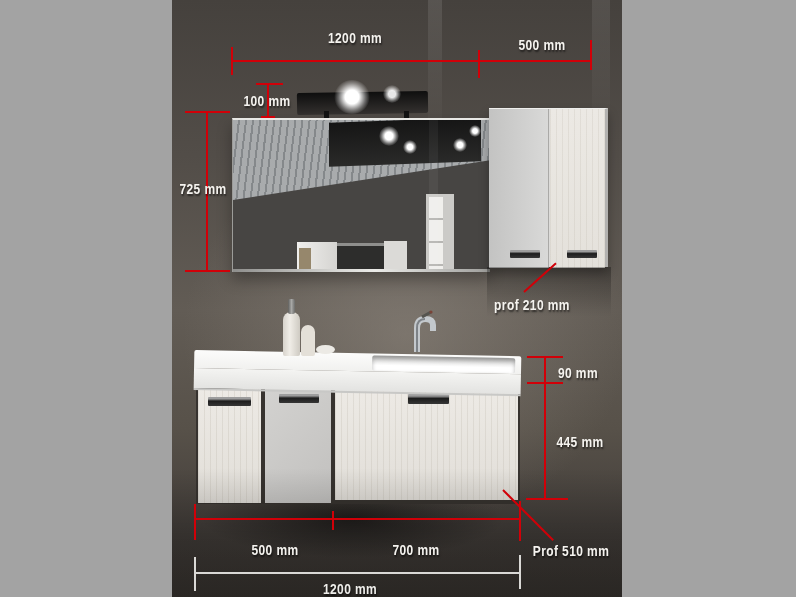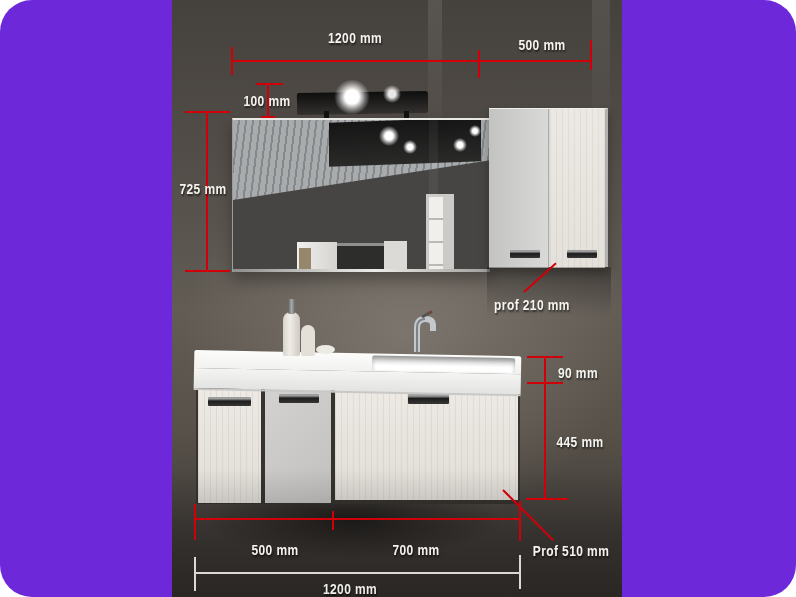--- a/index.html
+++ b/index.html
@@ -1,17 +1,17 @@
 <!DOCTYPE html>
 <html><head>
 <meta charset="utf-8">
 <style>
   html,body{margin:0;padding:0;background:#ffffff;}
-  #canvas{position:relative;width:796px;height:597px;background:#6d28d9;overflow:hidden;
-          font-family:"Liberation Sans",sans-serif;border-radius:32px;}
+  #canvas{position:relative;width:796px;height:597px;background:#a3a3a3;overflow:hidden;
+          font-family:"Liberation Sans",sans-serif;}
   #canvas *{position:absolute;box-sizing:border-box;}
 
   
   #photo{left:172px;top:0;width:450px;height:597px;overflow:hidden;
     background:
       radial-gradient(ellipse 310px 270px at 52% 56%, rgba(152,144,135,.50), rgba(152,144,135,0) 72%),
       linear-gradient(180deg,#45413d 0%,#524d48 26%,#625c55 52%,#575149 72%,#443f3b 88%,#3b3733 100%);}
   .streak{background:linear-gradient(180deg,rgba(255,255,255,.10),rgba(255,255,255,.02));}
   #streak1{left:256px;top:0;width:14px;height:120px;}
   #streak2{left:420px;top:0;width:18px;height:112px;opacity:.8;}

